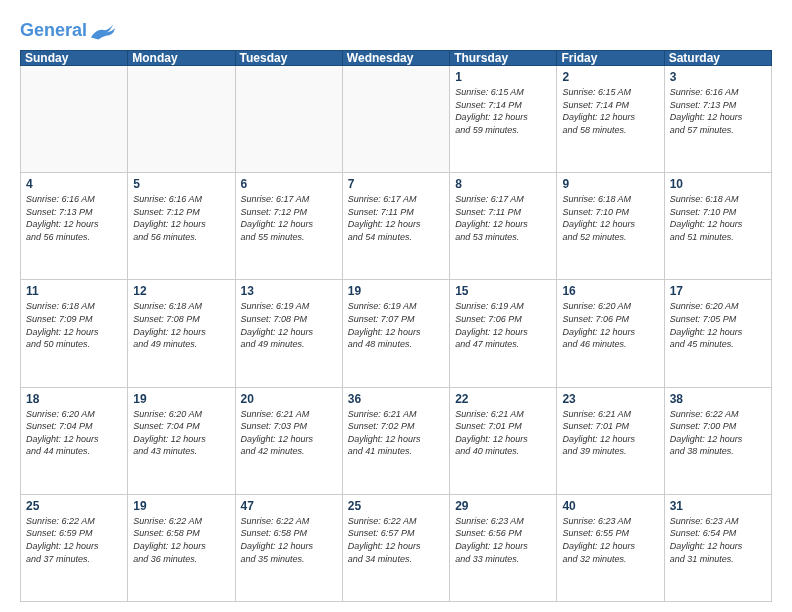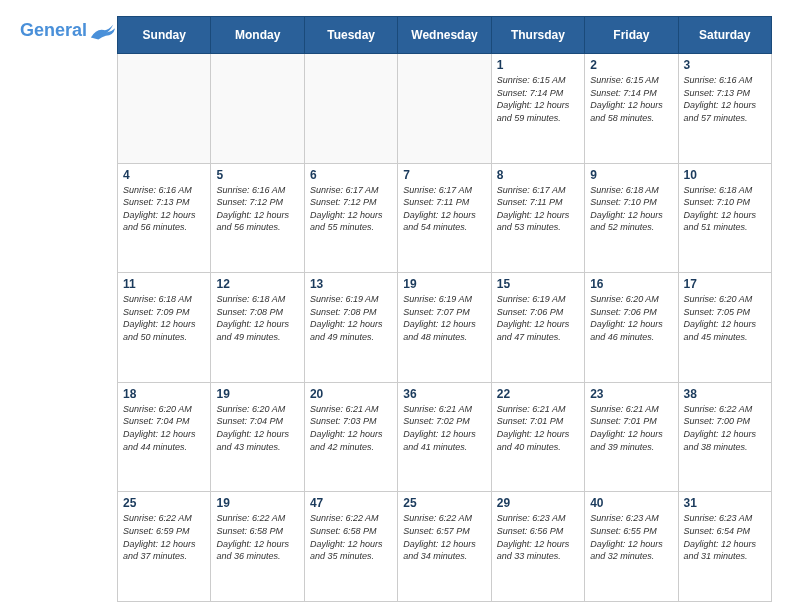--- a/index.html
+++ b/index.html
@@ -8,21 +8,21 @@
       background: #fff;
       width: 792px;
       height: 612px;
       overflow: hidden;
     }
     .page {
       width: 792px;
       height: 612px;
       padding: 16px 20px 10px 20px;
       display: flex;
-      flex-direction: row;
+      flex-direction: column;
     }
     .header {
       display: flex;
       justify-content: space-between;
       align-items: flex-start;
       margin-bottom: 10px;
     }
     .logo {
       display: flex;
       align-items: center;
@@ -58,22 +58,22 @@
     .calendar-table {
       width: 100%;
       border-collapse: collapse;
       flex: 1;
     }
     .calendar-table thead tr th {
       background-color: #2a6099;
       color: #fff;
       font-size: 12px;
       font-weight: bold;
-      padding: 11px 4px;
-      text-align: center;
+      padding: 0 4px;
+      text-align: left;
       border: 1px solid #1a4a7a;
     }
     .calendar-table tbody tr td {
       border: 1px solid #ccc;
       vertical-align: top;
       padding: 4px 5px;
       font-size: 9.5px;
       color: #222;
       background: #fff;
       width: calc(100% / 7);

